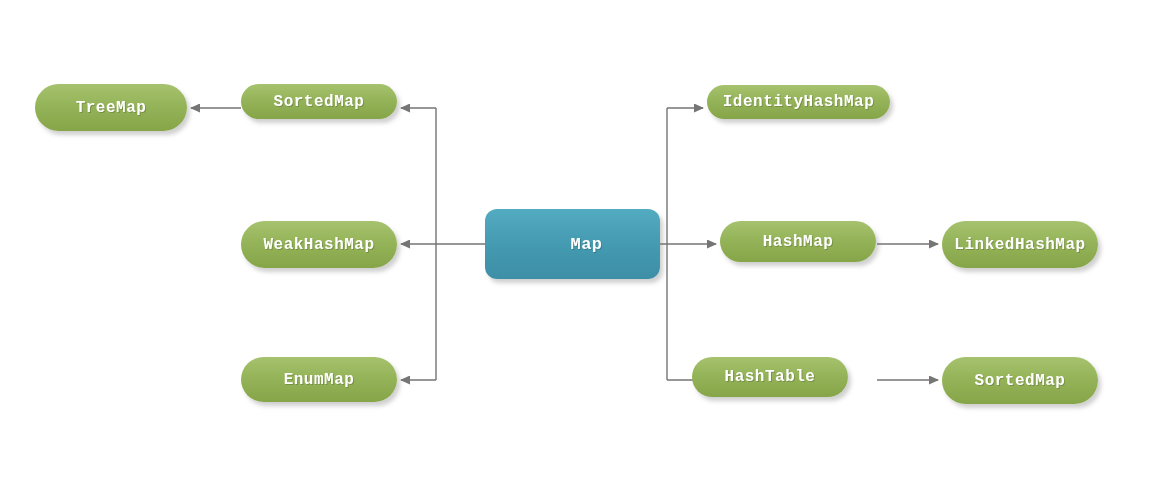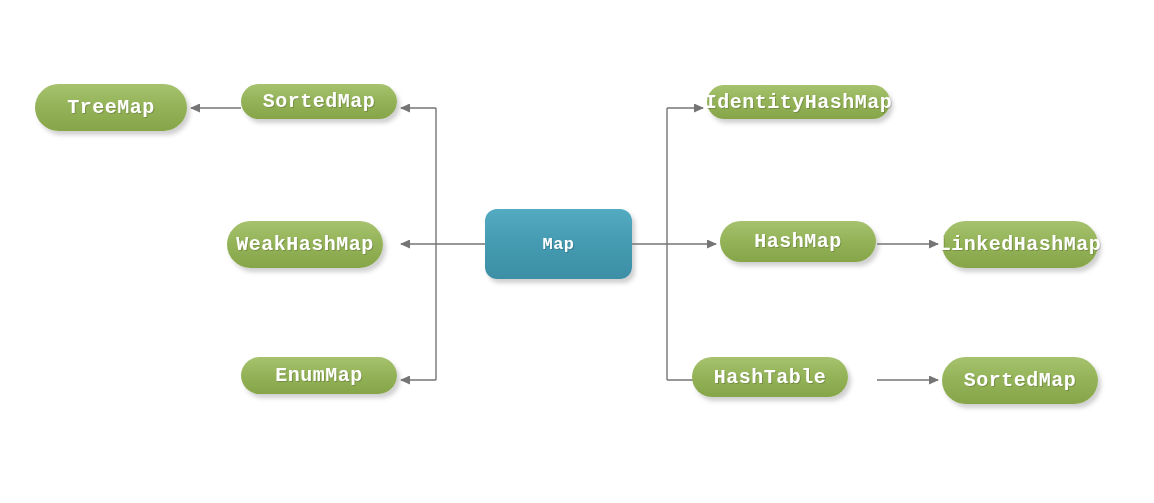--- a/index.html
+++ b/index.html
@@ -22,35 +22,36 @@
     width: 1154px;
     height: 503px;
   }
   .node {
     position: absolute;
     display: flex;
     align-items: center;
     justify-content: center;
     color: #ffffff;
     font-family: "Liberation Mono", "DejaVu Sans Mono", monospace;
-    font-size: 20px;
+    font-size: 16px;
     font-weight: bold;
     letter-spacing: 0.5px;
     text-shadow: 1px 1px 0 rgba(0,0,0,0.18);
     box-shadow: 3px 4px 4px rgba(120,120,120,0.35);
     white-space: nowrap;
   }
   .node.pill {
     background: linear-gradient(180deg, #a6c26e 0%, #95b459 45%, #86a549 100%);
     border-radius: 24px;
   }
   .node.center {
     background: linear-gradient(180deg, #53abc2 0%, #4399af 55%, #3d8fa6 100%);
     border-radius: 12px;
     font-size: 17px;
+    padding-left: 28px;
   }
 </style>
 </head>
 <body>
 
 <div class="canvas">
 
   <svg class="connector-layer" viewBox="0 0 1154 503" xmlns="http://www.w3.org/2000/svg">
     <defs>
       <marker id="arrow" markerUnits="userSpaceOnUse" markerWidth="10" markerHeight="9" refX="9" refY="4.5" orient="auto">
@@ -69,23 +70,23 @@
     <line x1="632" y1="244" x2="716" y2="244" stroke="#757575" stroke-width="1.4" marker-end="url(#arrow)"></line>
     <line x1="667" y1="380" x2="716" y2="380" stroke="#757575" stroke-width="1.4" marker-end="url(#arrow)"></line>
     <line x1="877" y1="244" x2="938" y2="244" stroke="#757575" stroke-width="1.4" marker-end="url(#arrow)"></line>
     <line x1="877" y1="380" x2="938" y2="380" stroke="#757575" stroke-width="1.4" marker-end="url(#arrow)"></line>
   </svg>
 
   <div class="node pill" style="left:35px; top:84px; width:152px; height:47px;">TreeMap</div>
 
   <div class="node pill" style="left:241px; top:84px; width:156px; height:35px;">SortedMap</div>
 
-  <div class="node pill" style="left:227px; top:221px; width:156px; height:47px;">WeakHashMap</div>
+  <div class="node pill" style="left:241px; top:221px; width:156px; height:47px;">WeakHashMap</div>
 
-  <div class="node pill" style="left:241px; top:357px; width:156px; height:37px;text-align:center;">EnumMap</div>
+  <div class="node pill" style="left:241px; top:357px; width:156px; height:45px;text-align:center;">EnumMap</div>
 
   <div class="node center" style="left:485px; top:209px; width:147px; height:70px;">Map</div>
 
   <div class="node pill" style="left:707px; top:85px; width:183px; height:34px;">IdentityHashMap</div>
 
   <div class="node pill" style="left:720px; top:221px; width:156px; height:41px;">HashMap</div>
 
   <div class="node pill" style="left:942px; top:221px; width:156px; height:47px;">LinkedHashMap</div>
 
   <div class="node pill" style="left:692px; top:357px; width:156px; height:40px;">HashTable</div>

